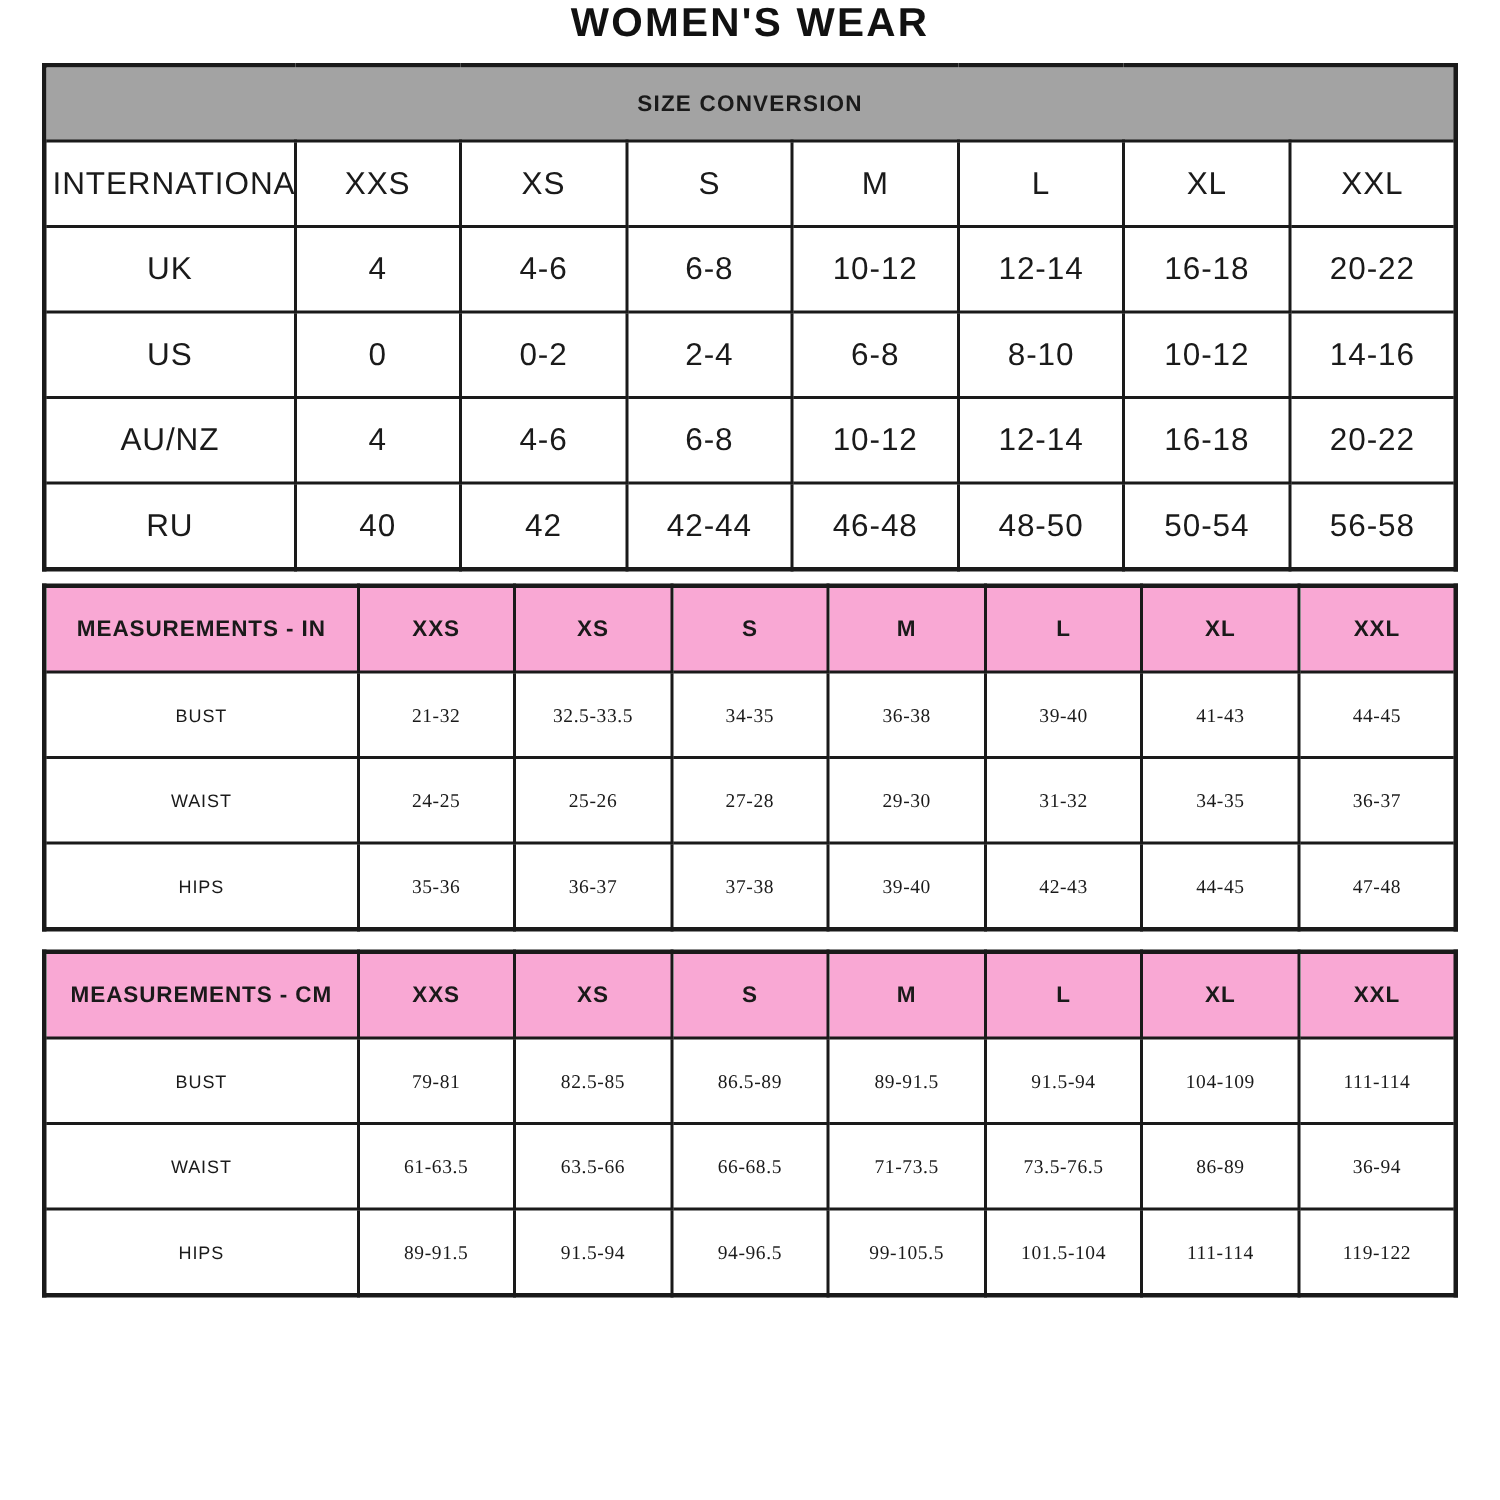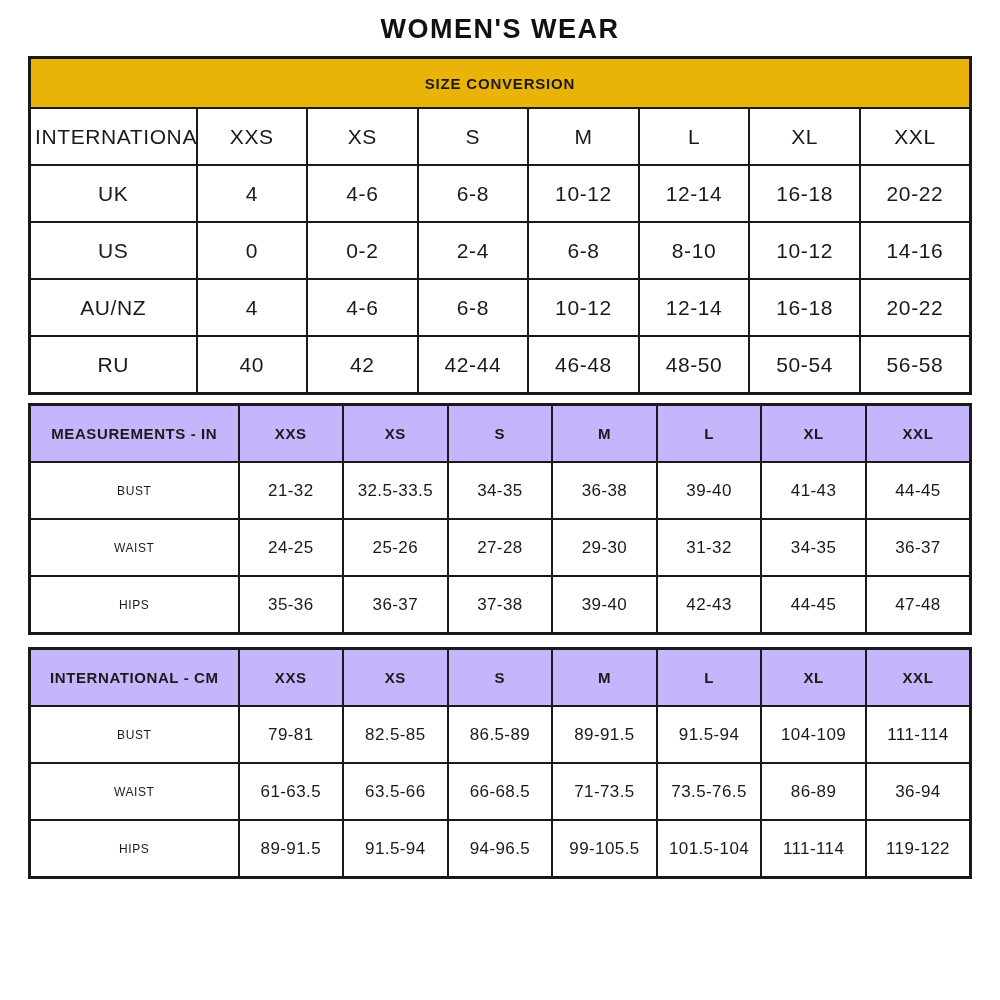--- a/index.html
+++ b/index.html
@@ -4,21 +4,21 @@
 <style>
   html,body{margin:0;padding:0;background:#ffffff;}
   body{
     width:1000px;height:1000px;
     font-family:"Liberation Sans",sans-serif;
     color:#1a1a1a;
     -webkit-font-smoothing:antialiased;
   }
   .page{width:1000px;height:1000px;position:relative;}
   h1.title{
-    margin:0;padding-top:14px;
+    margin:0;
     text-align:center;
     font-size:27px;font-weight:700;letter-spacing:1.5px;
     color:#111;
   }
   table.tbl{
     border-collapse:collapse;
     table-layout:fixed;
     margin-left:28px;
     width:944px;
     border:3px solid #1a1a1a;
@@ -26,35 +26,35 @@
   table.tbl td,table.tbl th{
     border:2px solid #1a1a1a;
     text-align:center;vertical-align:middle;
     padding:0 4px;
     overflow:hidden;white-space:nowrap;
   }
   
   table.conv{margin-top:11px;}
   table.conv td,table.conv th{font-size:21px;font-weight:400;letter-spacing:0.6px;height:55px;}
   table.conv .cap{
-    background:#eab308;
+    background:#a3a3a3;
     font-weight:700;font-size:15px;letter-spacing:0.8px;
     height:48px;
   }
   
   table.meas{margin-top:8px;}
   table.meas.cm{margin-top:12px;}
   table.meas th{
-    background:#c4b5fd;
+    background:#f9a8d4;
     font-weight:700;font-size:15px;letter-spacing:0.6px;
     height:55px;
   }
   table.meas td{height:55px;}
   table.meas td.rowlabel{font-size:12px;letter-spacing:0.6px;}
-  table.meas td.val{font-size:17px;letter-spacing:0.4px;}
+  table.meas td.val{font-size:13px;letter-spacing:0.4px;font-family:Liberation Serif, serif;}
 </style>
 </head>
 <body>
 
 <div class="page">
 
   <h1 class="title">WOMEN'S WEAR</h1>
 
   <table class="tbl conv">
     <colgroup>
@@ -167,21 +167,21 @@
       </tbody>
   </table>
 
   <table class="tbl meas cm">
     <colgroup>
       <col style="width:209px">
         <col span="7">
     </colgroup>
     <tbody>
         <tr>
-          <th>INTERNATIONAL - CM</th>
+          <th>MEASUREMENTS - CM</th>
           <th>XXS</th>
           <th>XS</th>
           <th>S</th>
           <th>M</th>
           <th>L</th>
           <th>XL</th>
           <th>XXL</th>
         </tr>
         <tr>
           <td class="rowlabel">BUST</td>

